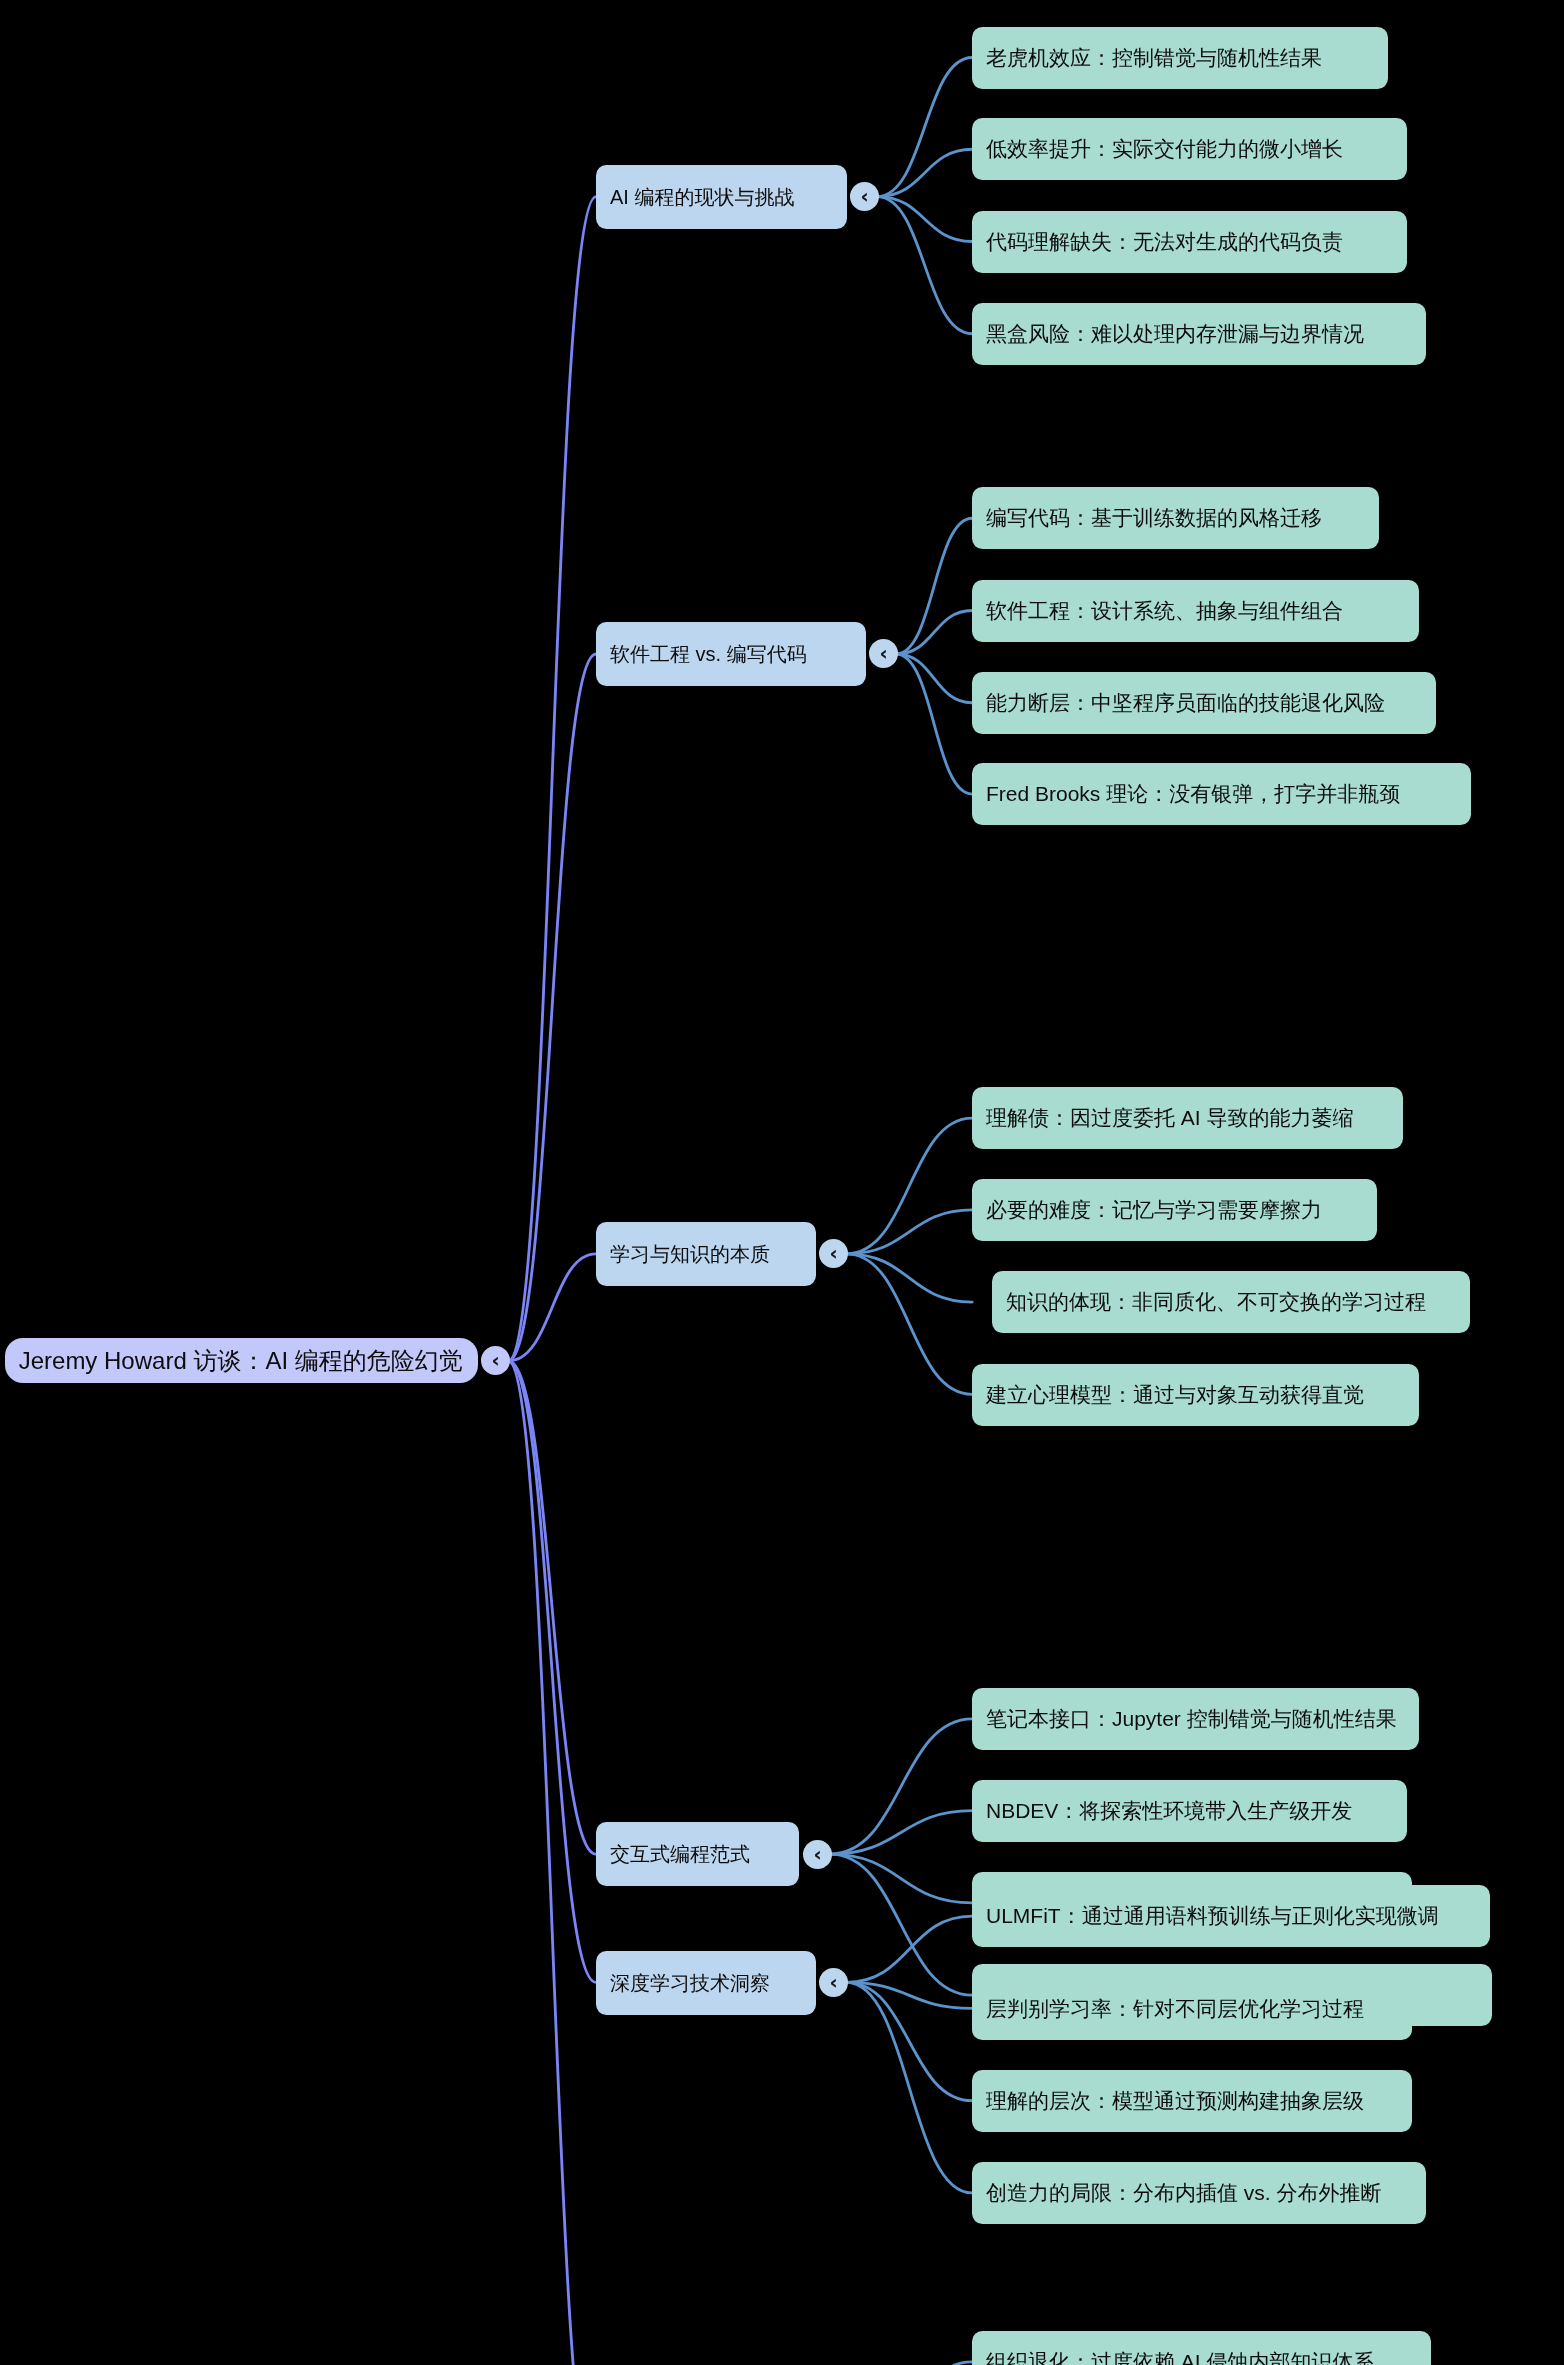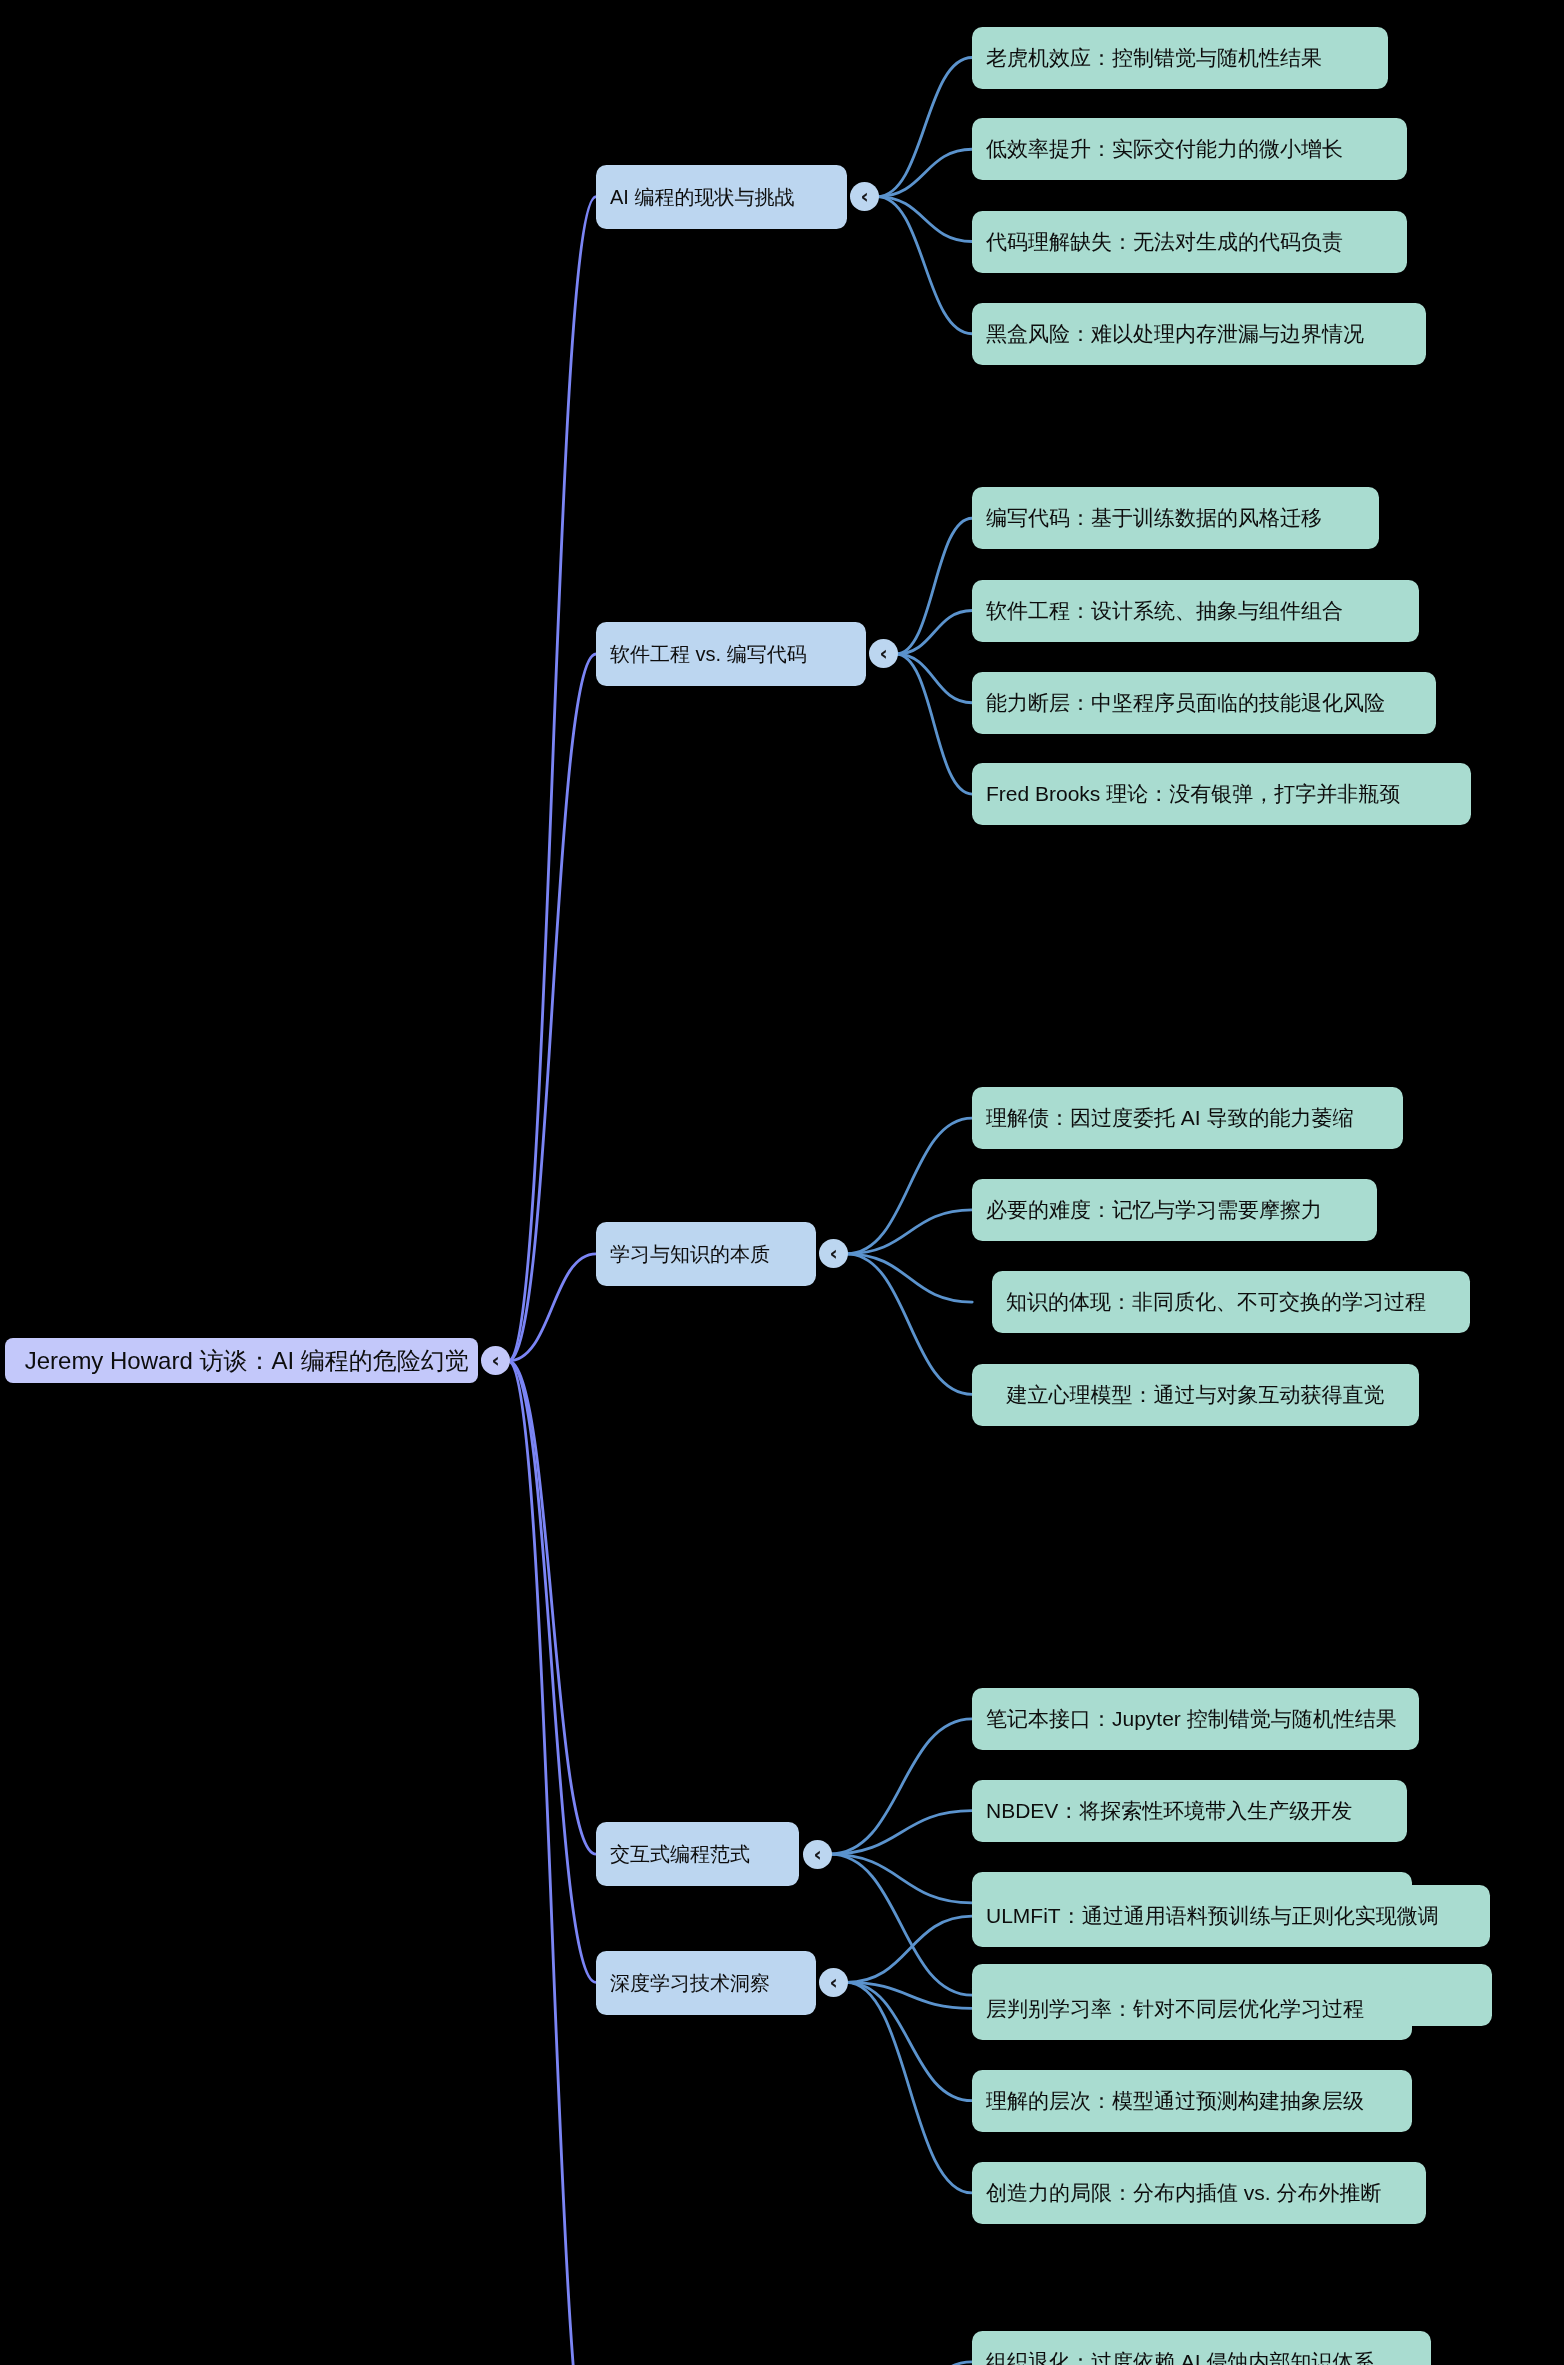--- a/index.html
+++ b/index.html
@@ -1,21 +1,21 @@
 <!DOCTYPE html>
 <html style="font-size:7.6px"><head>
 <meta charset="utf-8">
 <style>
   html,body{margin:0;padding:0;background:#000;}
   body{font-family:"Liberation Sans","DejaVu Sans",sans-serif;}
   #stage{position:relative;width:1564px;height:2714px;background:#000;overflow:hidden;}
   svg#wires{position:absolute;left:0;top:0;width:1564px;height:2714px;pointer-events:none;}
   .node{position:absolute;box-sizing:border-box;display:flex;align-items:center;
         border-radius:10.4px;white-space:nowrap;color:#0d0d0d;}
-  .node-root{background:#c3c8fa;border-radius:8px;padding:0 20px;font-size:24px;}
+  .node-root{background:#c3c8fa;border-radius:18px;padding:0 14px;font-size:24px;}
   .node-branch{background:#bcd6f0;padding:0 14px;font-size:20px;}
   .node-leaf{background:#a9dcd0;padding:0 14px;font-size:21px;}
   .toggle{position:absolute;width:29px;height:29px;border-radius:50%;
           display:flex;align-items:center;justify-content:center;
           font-size:20px;font-weight:600;color:#17171a;line-height:1;}
   .toggle-root{background:#c3c8fa;}
   .toggle-branch{background:#bcd6f0;}
   .chev{display:block;transform:translateY(-1.4px);font-family:"DejaVu Sans",sans-serif;}
 </style>
 </head>
@@ -105,21 +105,21 @@
       </div>
       <div class="node node-leaf" style="left: 972px; top: 1087px; width: 431px; height: 62px;">
         <span>理解债：因过度委托 AI 导致的能力萎缩</span>
       </div>
       <div class="node node-leaf" style="left: 972px; top: 1179px; width: 405px; height: 62px;">
         <span>必要的难度：记忆与学习需要摩擦力</span>
       </div>
       <div class="node node-leaf" style="left: 972px; top: 1271px; width: 478px; height: 62px; margin-left: 20px;">
         <span>知识的体现：非同质化、不可交换的学习过程</span>
       </div>
-      <div class="node node-leaf" style="left: 972px; top: 1364px; width: 447px; height: 62px; justify-content: center;">
+      <div class="node node-leaf" style="left: 972px; top: 1364px; width: 447px; height: 62px;">
         <span>建立心理模型：通过与对象互动获得直觉</span>
       </div>
       <div class="node node-branch" style="left: 596px; top: 1822px; width: 203px; height: 64px;">
         <span>交互式编程范式</span>
       </div>
       <div class="toggle toggle-branch" style="left: 803px; top: 1840px;">
         <span class="chev">‹</span>
       </div>
       <div class="node node-leaf" style="left: 972px; top: 1688px; width: 447px; height: 62px;">
         <span>笔记本接口：Jupyter 控制错觉与随机性结果</span>

